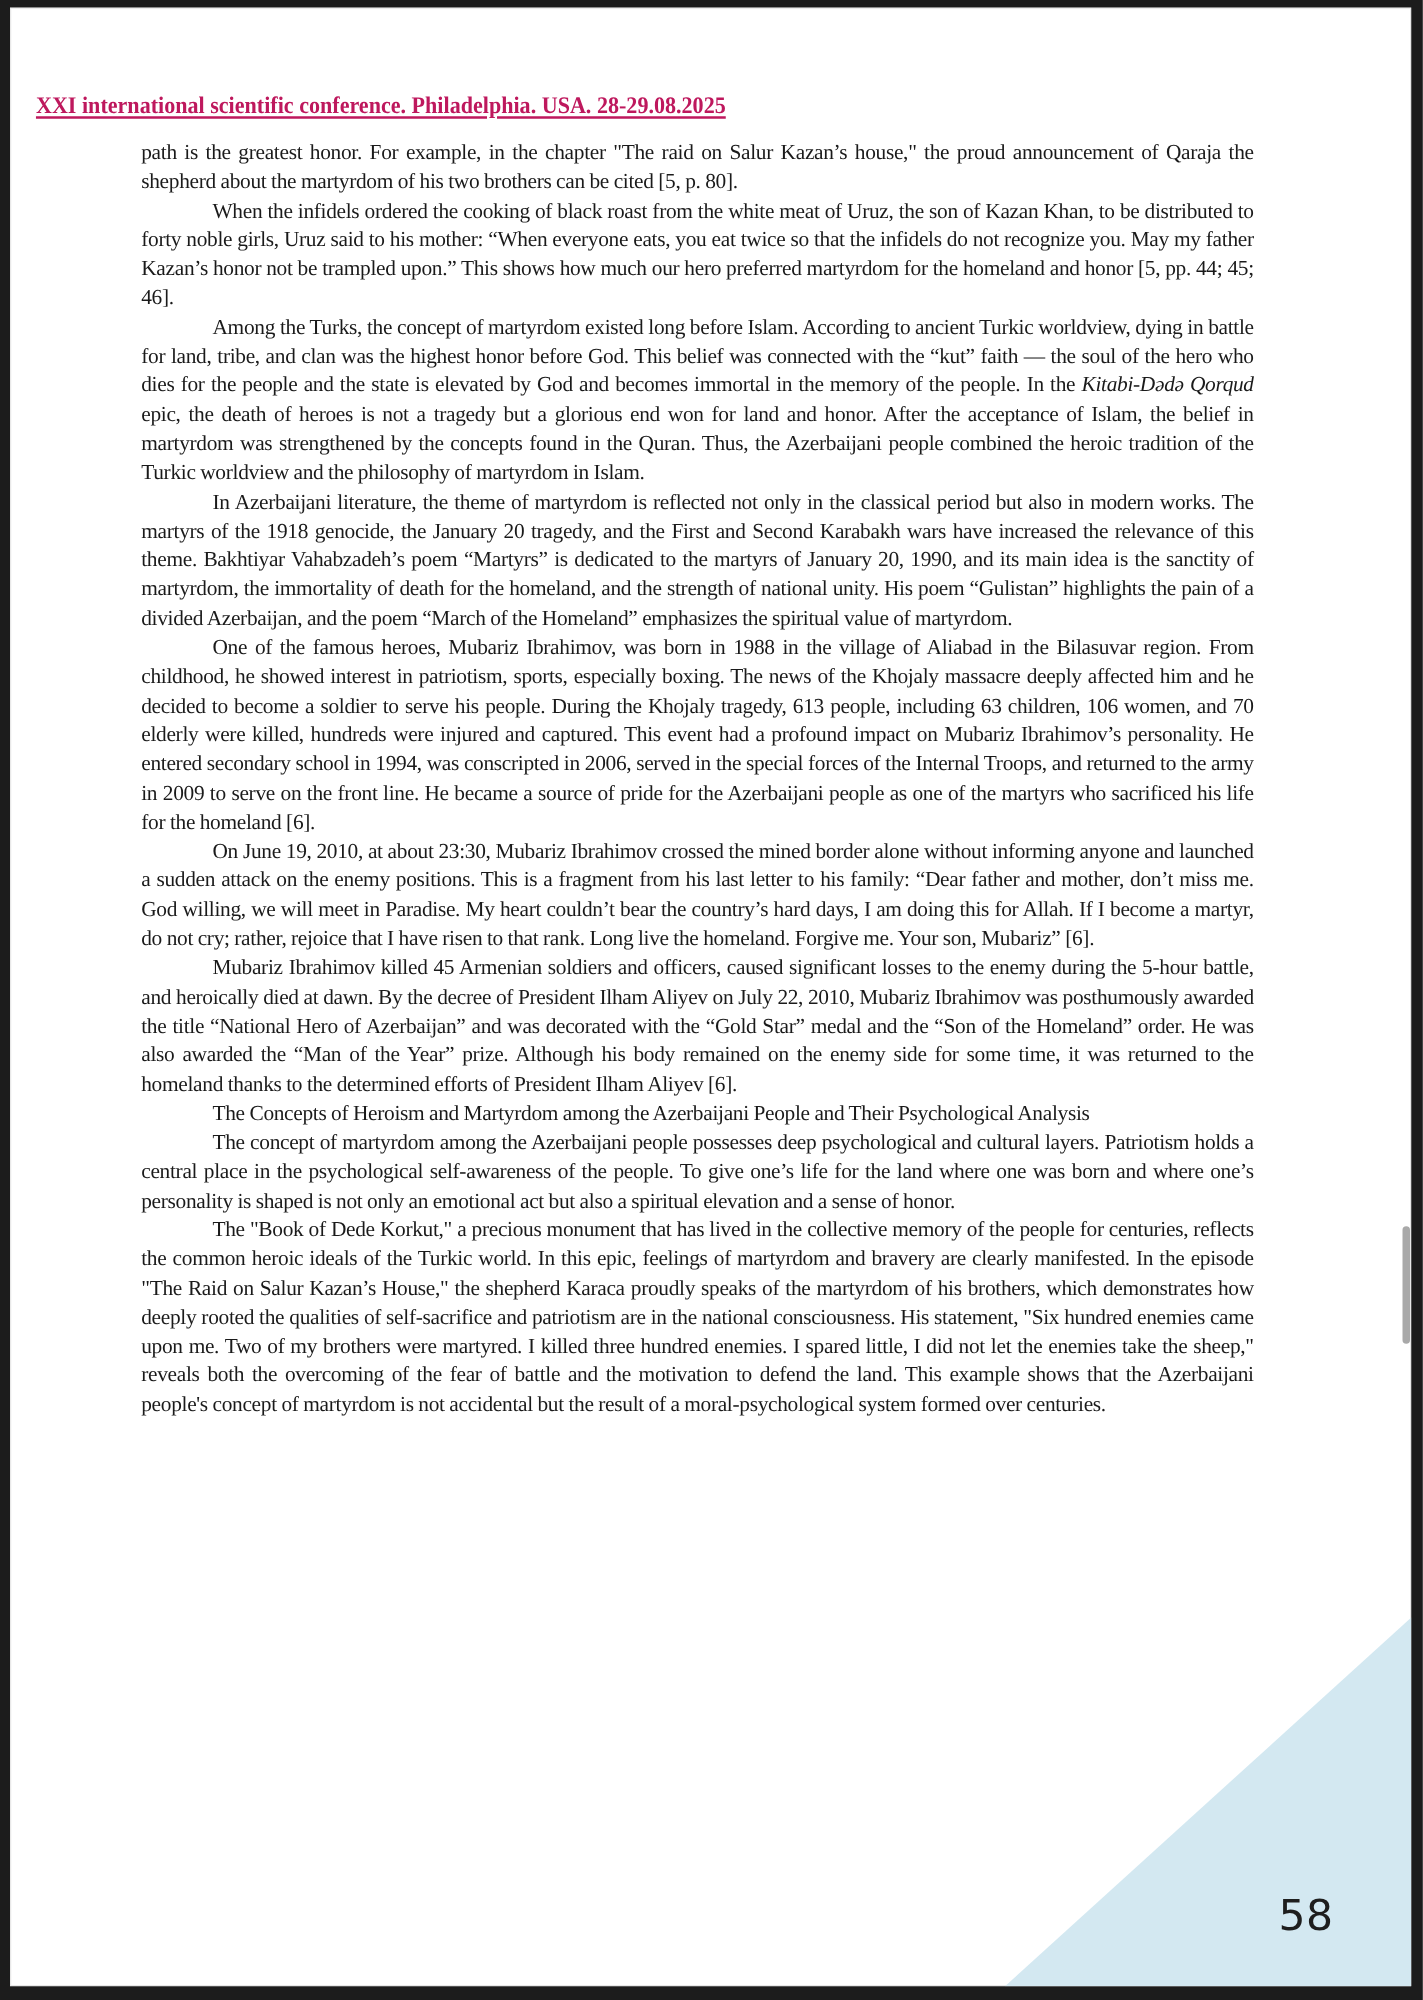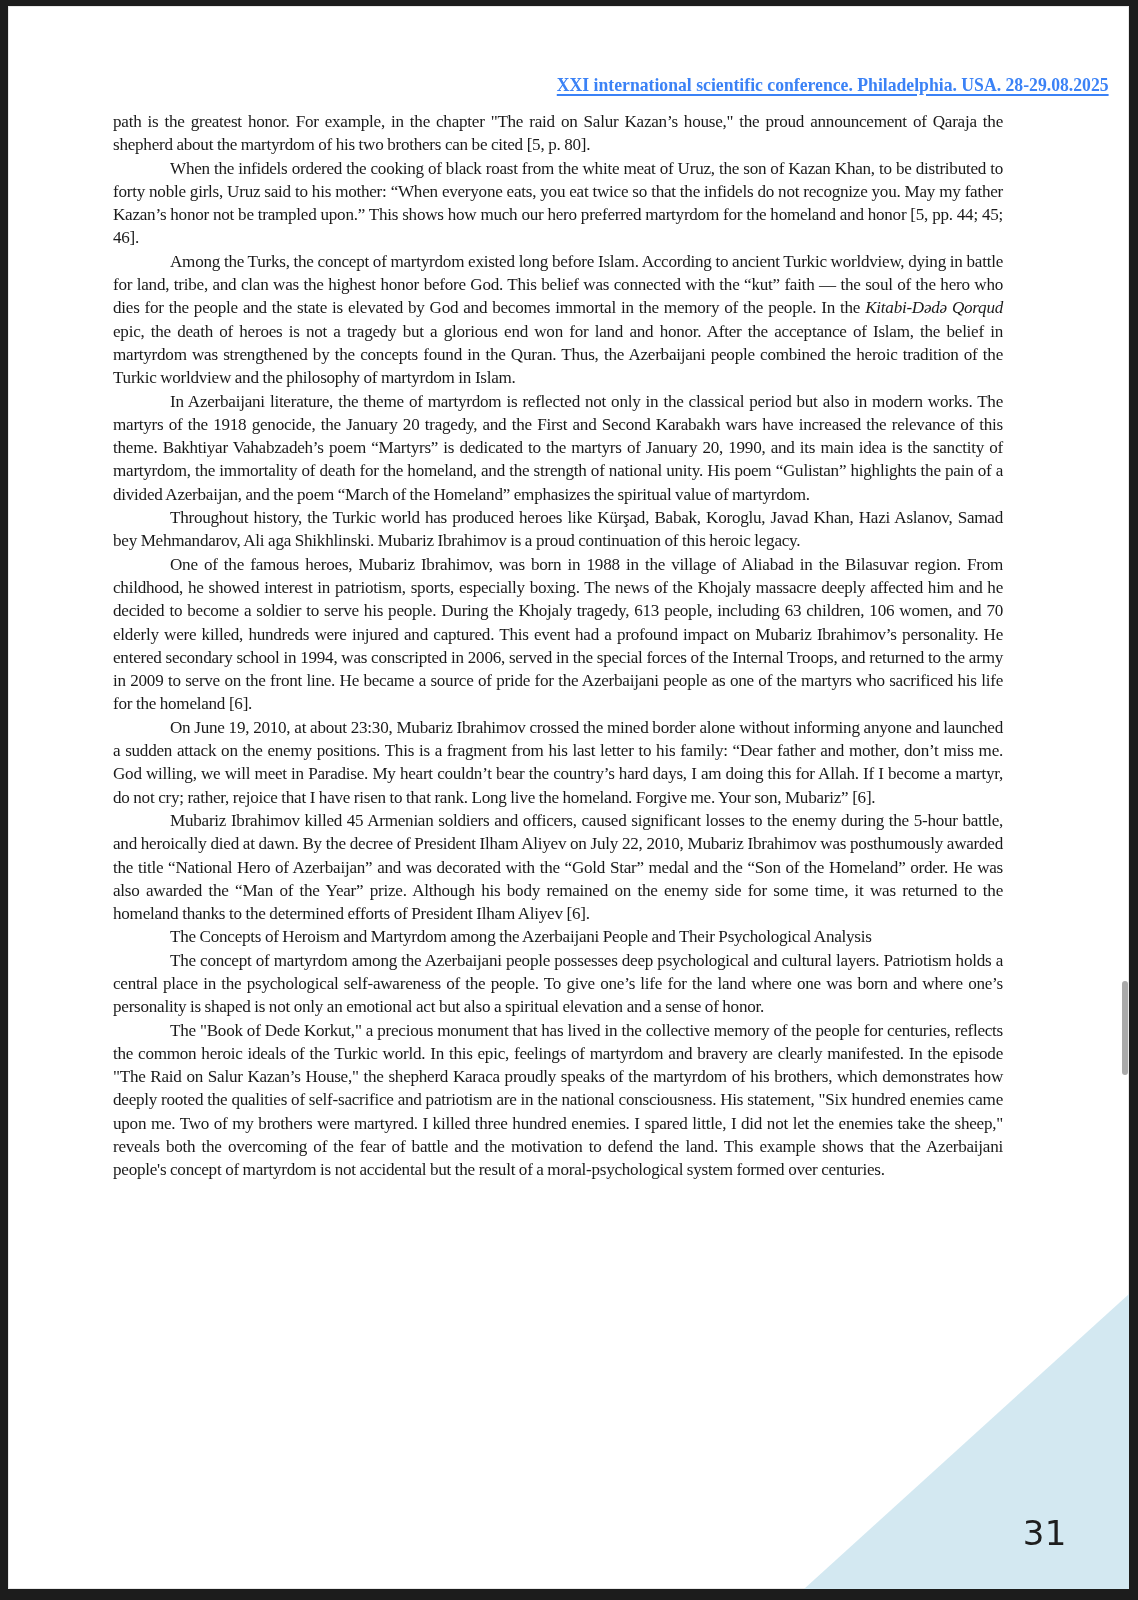--- a/index.html
+++ b/index.html
@@ -43,25 +43,25 @@
     font-family: "DejaVu Sans", sans-serif;
     font-size: 34px;
     color: #1e1e1e;
     letter-spacing: 0.5px;
   }
   .header {
     position: absolute;
     left: 0;
     right: 0;
     top: 68px;
-    text-align: right;
+    text-align: left;
     font-family: "Liberation Serif", serif;
     font-weight: bold;
     font-size: 19px;
-    color: #3b82f6;
+    color: #be185d;
   }
   .header span {
     text-decoration: underline;
     text-underline-offset: 3px;
     text-decoration-thickness: 1.5px;
     display: inline-block;
     transform: scaleX(0.93);
   }
   .body-text {
     position: absolute;
@@ -109,26 +109,25 @@
 
     <div class="header">
       <span>XXI international scientific conference. Philadelphia. USA. 28-29.08.2025</span>
     </div>
 
     <div class="body-text">
       <p class="cont">path is the greatest honor. For example, in the chapter "The raid on Salur Kazan’s house," the proud announcement of Qaraja the shepherd about the martyrdom of his two brothers can be cited [5, p. 80].</p>
       <p>When the infidels ordered the cooking of black roast from the white meat of Uruz, the son of Kazan Khan, to be distributed to forty noble girls, Uruz said to his mother: “When everyone eats, you eat twice so that the infidels do not recognize you. May my father Kazan’s honor not be trampled upon.” This shows how much our hero preferred martyrdom for the homeland and honor [5, pp. 44; 45; 46].</p>
       <p><span>Among the Turks, the concept of martyrdom existed long before Islam. According to ancient Turkic worldview, dying in battle for land, tribe, and clan was the highest honor before God. This belief was connected with the “kut” faith — the soul of the hero who dies for the people and the state is elevated by God and becomes immortal in the memory of the people. In the </span><em>Kitabi-Dədə Qorqud</em><span> epic, the death of heroes is not a tragedy but a glorious end won for land and honor. After the acceptance of Islam, the belief in martyrdom was strengthened by the concepts found in the Quran. Thus, the Azerbaijani people combined the heroic tradition of the Turkic worldview and the philosophy of martyrdom in Islam.</span></p>
       <p>In Azerbaijani literature, the theme of martyrdom is reflected not only in the classical period but also in modern works. The martyrs of the 1918 genocide, the January 20 tragedy, and the First and Second Karabakh wars have increased the relevance of this theme. Bakhtiyar Vahabzadeh’s poem “Martyrs” is dedicated to the martyrs of January 20, 1990, and its main idea is the sanctity of martyrdom, the immortality of death for the homeland, and the strength of national unity. His poem “Gulistan” highlights the pain of a divided Azerbaijan, and the poem “March of the Homeland” emphasizes the spiritual value of martyrdom.</p>
-      <p>Throughout history, the Turkic world has produced heroes like Kürşad, Babak, Koroglu, Javad Khan, Hazi Aslanov, Samad bey Mehmandarov, Ali aga Shikhlinski. Mubariz Ibrahimov is a proud continuation of this heroic legacy.</p>
       <p>One of the famous heroes, Mubariz Ibrahimov, was born in 1988 in the village of Aliabad in the Bilasuvar region. From childhood, he showed interest in patriotism, sports, especially boxing. The news of the Khojaly massacre deeply affected him and he decided to become a soldier to serve his people. During the Khojaly tragedy, 613 people, including 63 children, 106 women, and 70 elderly were killed, hundreds were injured and captured. This event had a profound impact on Mubariz Ibrahimov’s personality. He entered secondary school in 1994, was conscripted in 2006, served in the special forces of the Internal Troops, and returned to the army in 2009 to serve on the front line. He became a source of pride for the Azerbaijani people as one of the martyrs who sacrificed his life for the homeland [6].</p>
       <p>On June 19, 2010, at about 23:30, Mubariz Ibrahimov crossed the mined border alone without informing anyone and launched a sudden attack on the enemy positions. This is a fragment from his last letter to his family: “Dear father and mother, don’t miss me. God willing, we will meet in Paradise. My heart couldn’t bear the country’s hard days, I am doing this for Allah. If I become a martyr, do not cry; rather, rejoice that I have risen to that rank. Long live the homeland. Forgive me. Your son, Mubariz” [6].</p>
       <p>Mubariz Ibrahimov killed 45 Armenian soldiers and officers, caused significant losses to the enemy during the 5-hour battle, and heroically died at dawn. By the decree of President Ilham Aliyev on July 22, 2010, Mubariz Ibrahimov was posthumously awarded the title “National Hero of Azerbaijan” and was decorated with the “Gold Star” medal and the “Son of the Homeland” order. He was also awarded the “Man of the Year” prize. Although his body remained on the enemy side for some time, it was returned to the homeland thanks to the determined efforts of President Ilham Aliyev [6].</p>
       <p class="heading">The Concepts of Heroism and Martyrdom among the Azerbaijani People and Their Psychological Analysis</p>
       <p>The concept of martyrdom among the Azerbaijani people possesses deep psychological and cultural layers. Patriotism holds a central place in the psychological self-awareness of the people. To give one’s life for the land where one was born and where one’s personality is shaped is not only an emotional act but also a spiritual elevation and a sense of honor.</p>
       <p>The "Book of Dede Korkut," a precious monument that has lived in the collective memory of the people for centuries, reflects the common heroic ideals of the Turkic world. In this epic, feelings of martyrdom and bravery are clearly manifested. In the episode "The Raid on Salur Kazan’s House," the shepherd Karaca proudly speaks of the martyrdom of his brothers, which demonstrates how deeply rooted the qualities of self-sacrifice and patriotism are in the national consciousness. His statement, "Six hundred enemies came upon me. Two of my brothers were martyred. I killed three hundred enemies. I spared little, I did not let the enemies take the sheep," reveals both the overcoming of the fear of battle and the motivation to defend the land. This example shows that the Azerbaijani people's concept of martyrdom is not accidental but the result of a moral-psychological system formed over centuries.</p>
     </div>
 
-    <div class="page-number">31</div>
+    <div class="page-number">58</div>
   </div>
 
   <div class="scrollbar-thumb"></div>
 </div>
 
 </body></html>

